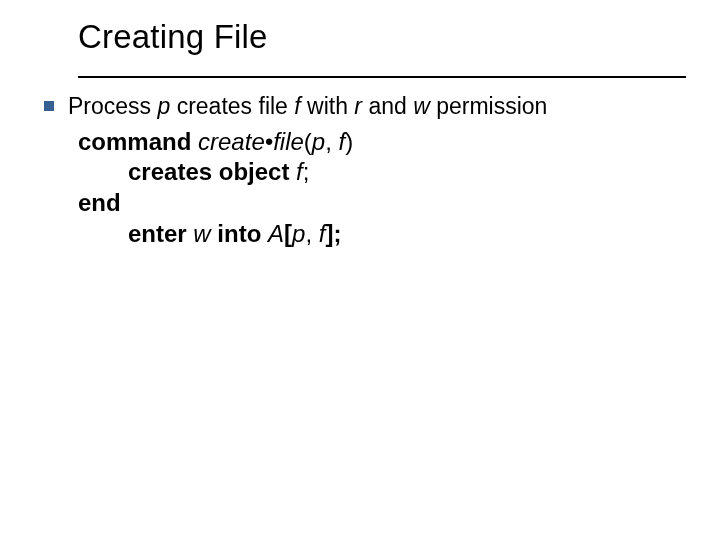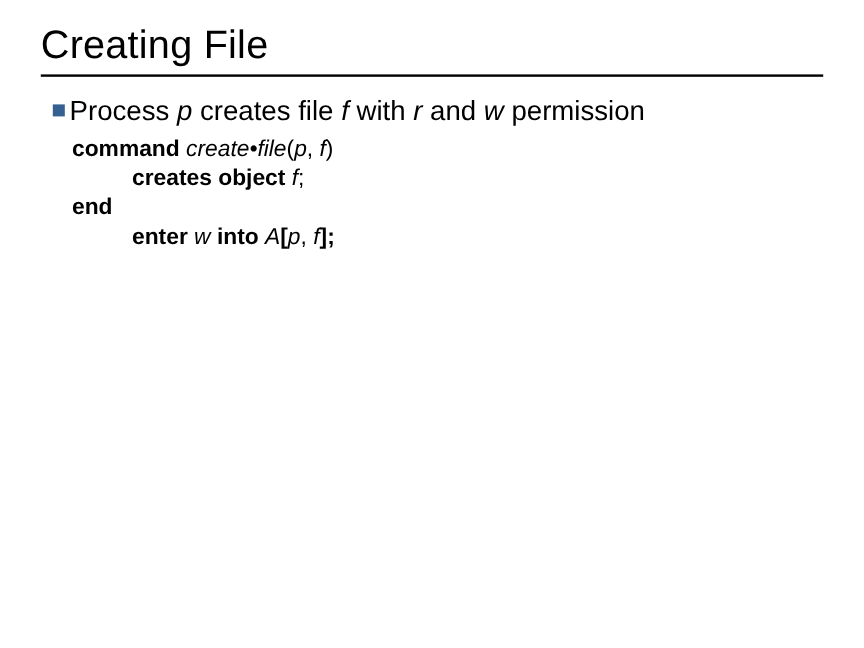--- a/index.html
+++ b/index.html
@@ -15,48 +15,49 @@
     position: relative;
     width: 720px;
     height: 540px;
     box-sizing: border-box;
     padding: 18px 34px 0 34px;
   }
   .title {
     font-size: 33px;
     font-weight: 400;
     letter-spacing: 0.2px;
-    padding-bottom: 6px;
+    padding-bottom: 20px;
     border-bottom: 2px solid #000;
     margin-bottom: 14px;
+    margin-left: 44px;
   }
   .body {
     padding-left: 10px;
   }
   .bullet-row {
     display: flex;
     align-items: flex-start;
-    gap: 4px;
+    gap: 14px;
     margin-bottom: 6px;
   }
   .bullet-icon {
     width: 10px;
     height: 10px;
     background: #376092;
     margin-top: 9px;
     flex: 0 0 auto;
   }
   .bullet-text {
     font-size: 23px;
     line-height: 1.25;
   }
   .ital { font-style: italic; }
   .code-block {
-    margin-left: 16px;
-    font-size: 19px;
+    margin-left: 34px;
+    font-size: 24px;
     line-height: 1.28;
   }
   .code-block .line { white-space: pre; }
   .indent1 { padding-left: 50px; }
   .b { font-weight: bold; }
 </style>
 </head>
 <body>
 
 <div class="slide">

